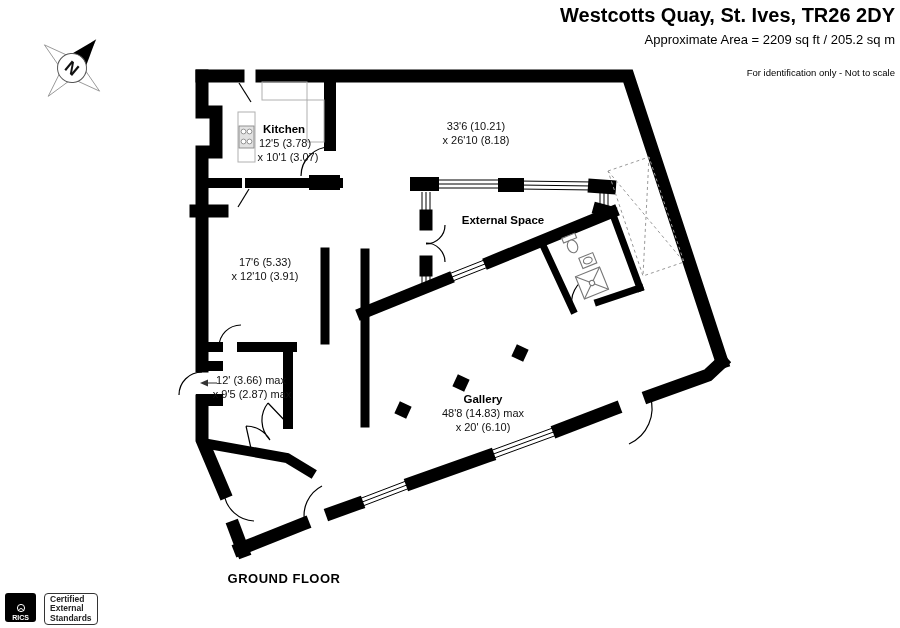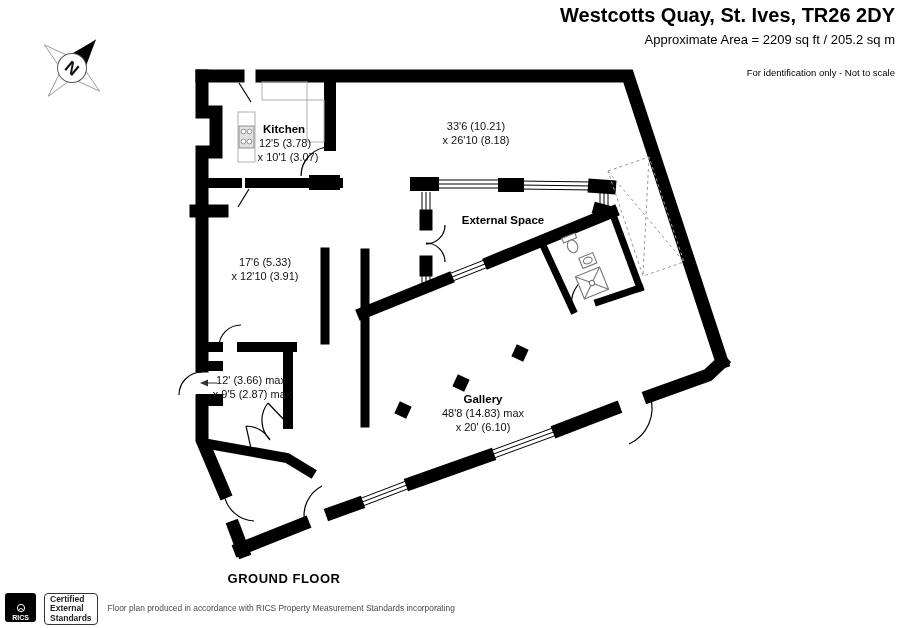--- a/index.html
+++ b/index.html
@@ -186,17 +186,16 @@
         <path d="M 4 8 Q 7 3 10 8" fill="none" stroke="#fff" stroke-width="1"></path>
       </svg>
       <span>RICS</span>
     </div>
     <div class="badge">
       <div>Certified</div>
       <div>External</div>
       <div>Standards</div>
     </div>
     <div class="disclaimer">
-      <div>Floor plan produced in accordance with RICS Property Measurement Standards incorporating</div>
     </div>
   </div>
 
 </div>
 
 </body></html>

